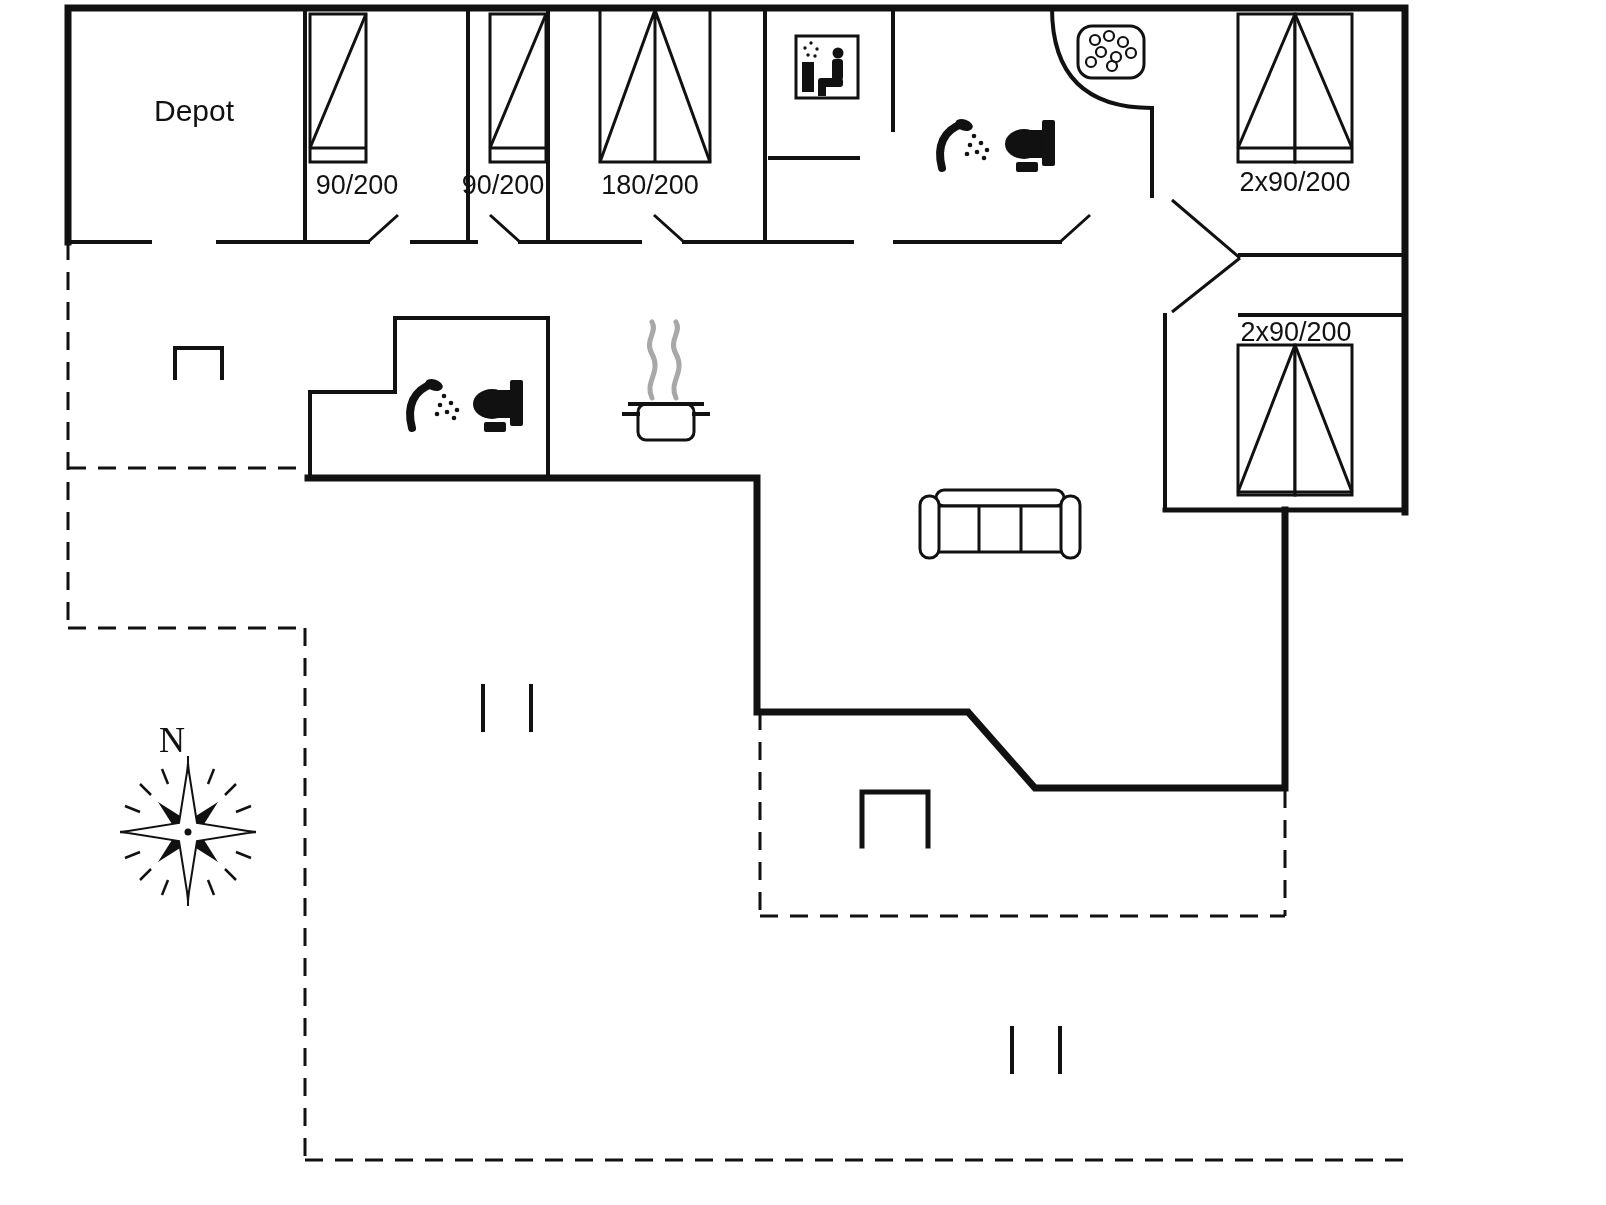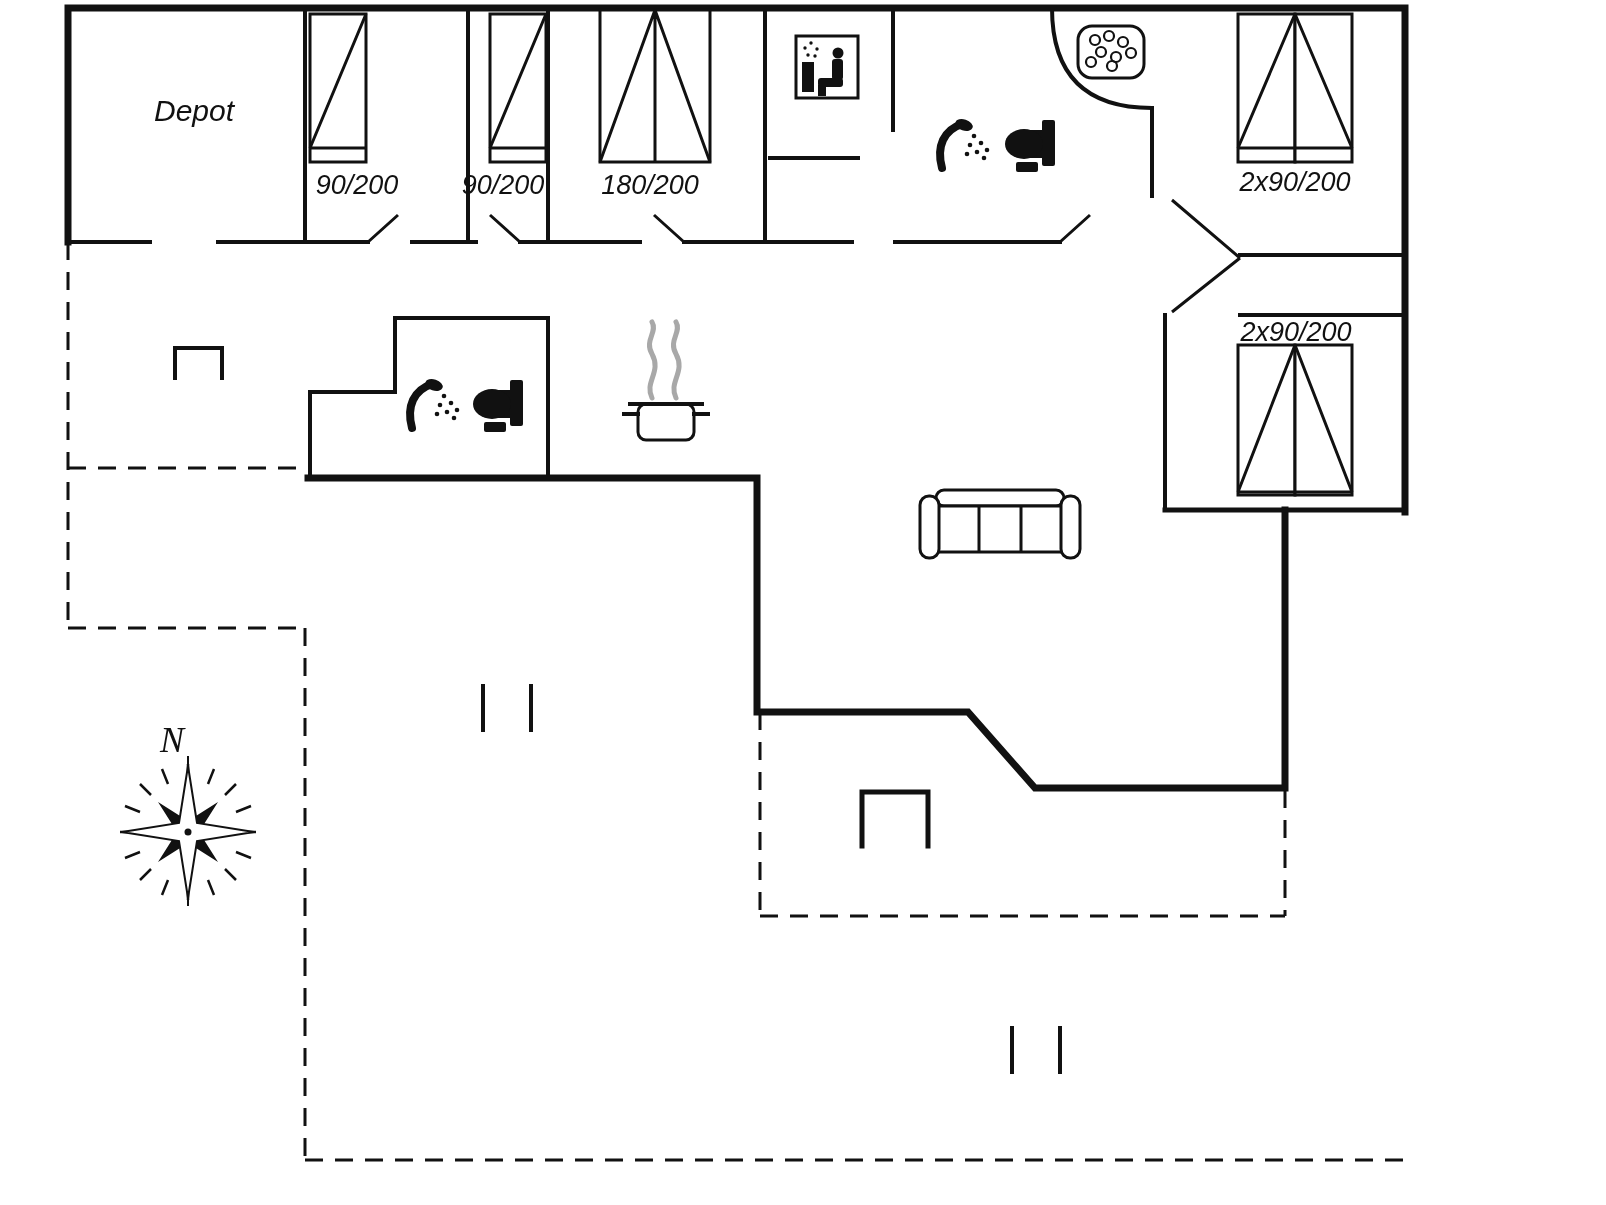--- a/index.html
+++ b/index.html
@@ -1,17 +1,17 @@
 <!DOCTYPE html>
 <html style="--wall: #111111; --steam: #a8a8a8; --background: #ffffff;"><head>
 <meta charset="utf-8">
 <style>
   :root { --wall:#111111; --steam:#a8a8a8; --background:#ffffff; }
   html,body{margin:0;padding:0;background:var(--background,#fff);}
-  .stage{position:relative;width:1606px;height:1205px;background:var(--background,#fff);overflow:hidden;font-style:italic;}
+  .stage{position:relative;width:1606px;height:1205px;background:var(--background,#fff);overflow:hidden;}
   svg{position:absolute;left:0;top:0;}
   .w7{stroke:var(--wall,#111);stroke-width:7;fill:none;stroke-linecap:square;}
   .w5{stroke:var(--wall,#111);stroke-width:5;fill:none;stroke-linecap:square;}
   .w4{stroke:var(--wall,#111);stroke-width:4;fill:none;stroke-linecap:square;}
   .w3{stroke:var(--wall,#111);stroke-width:3;fill:none;stroke-linecap:butt;}
   .dashed{stroke:var(--wall,#111);stroke-width:3;stroke-dasharray:18 12;fill:none;}
   .bedrect{fill:#fff;stroke:var(--wall,#111);stroke-width:3;}
   .blk{fill:var(--wall,#111);stroke:none;}
   .outline{fill:#fff;stroke:var(--wall,#111);stroke-width:3;}
   .steam{stroke:var(--steam,#a8a8a8);stroke-width:5;fill:none;stroke-linecap:round;}

